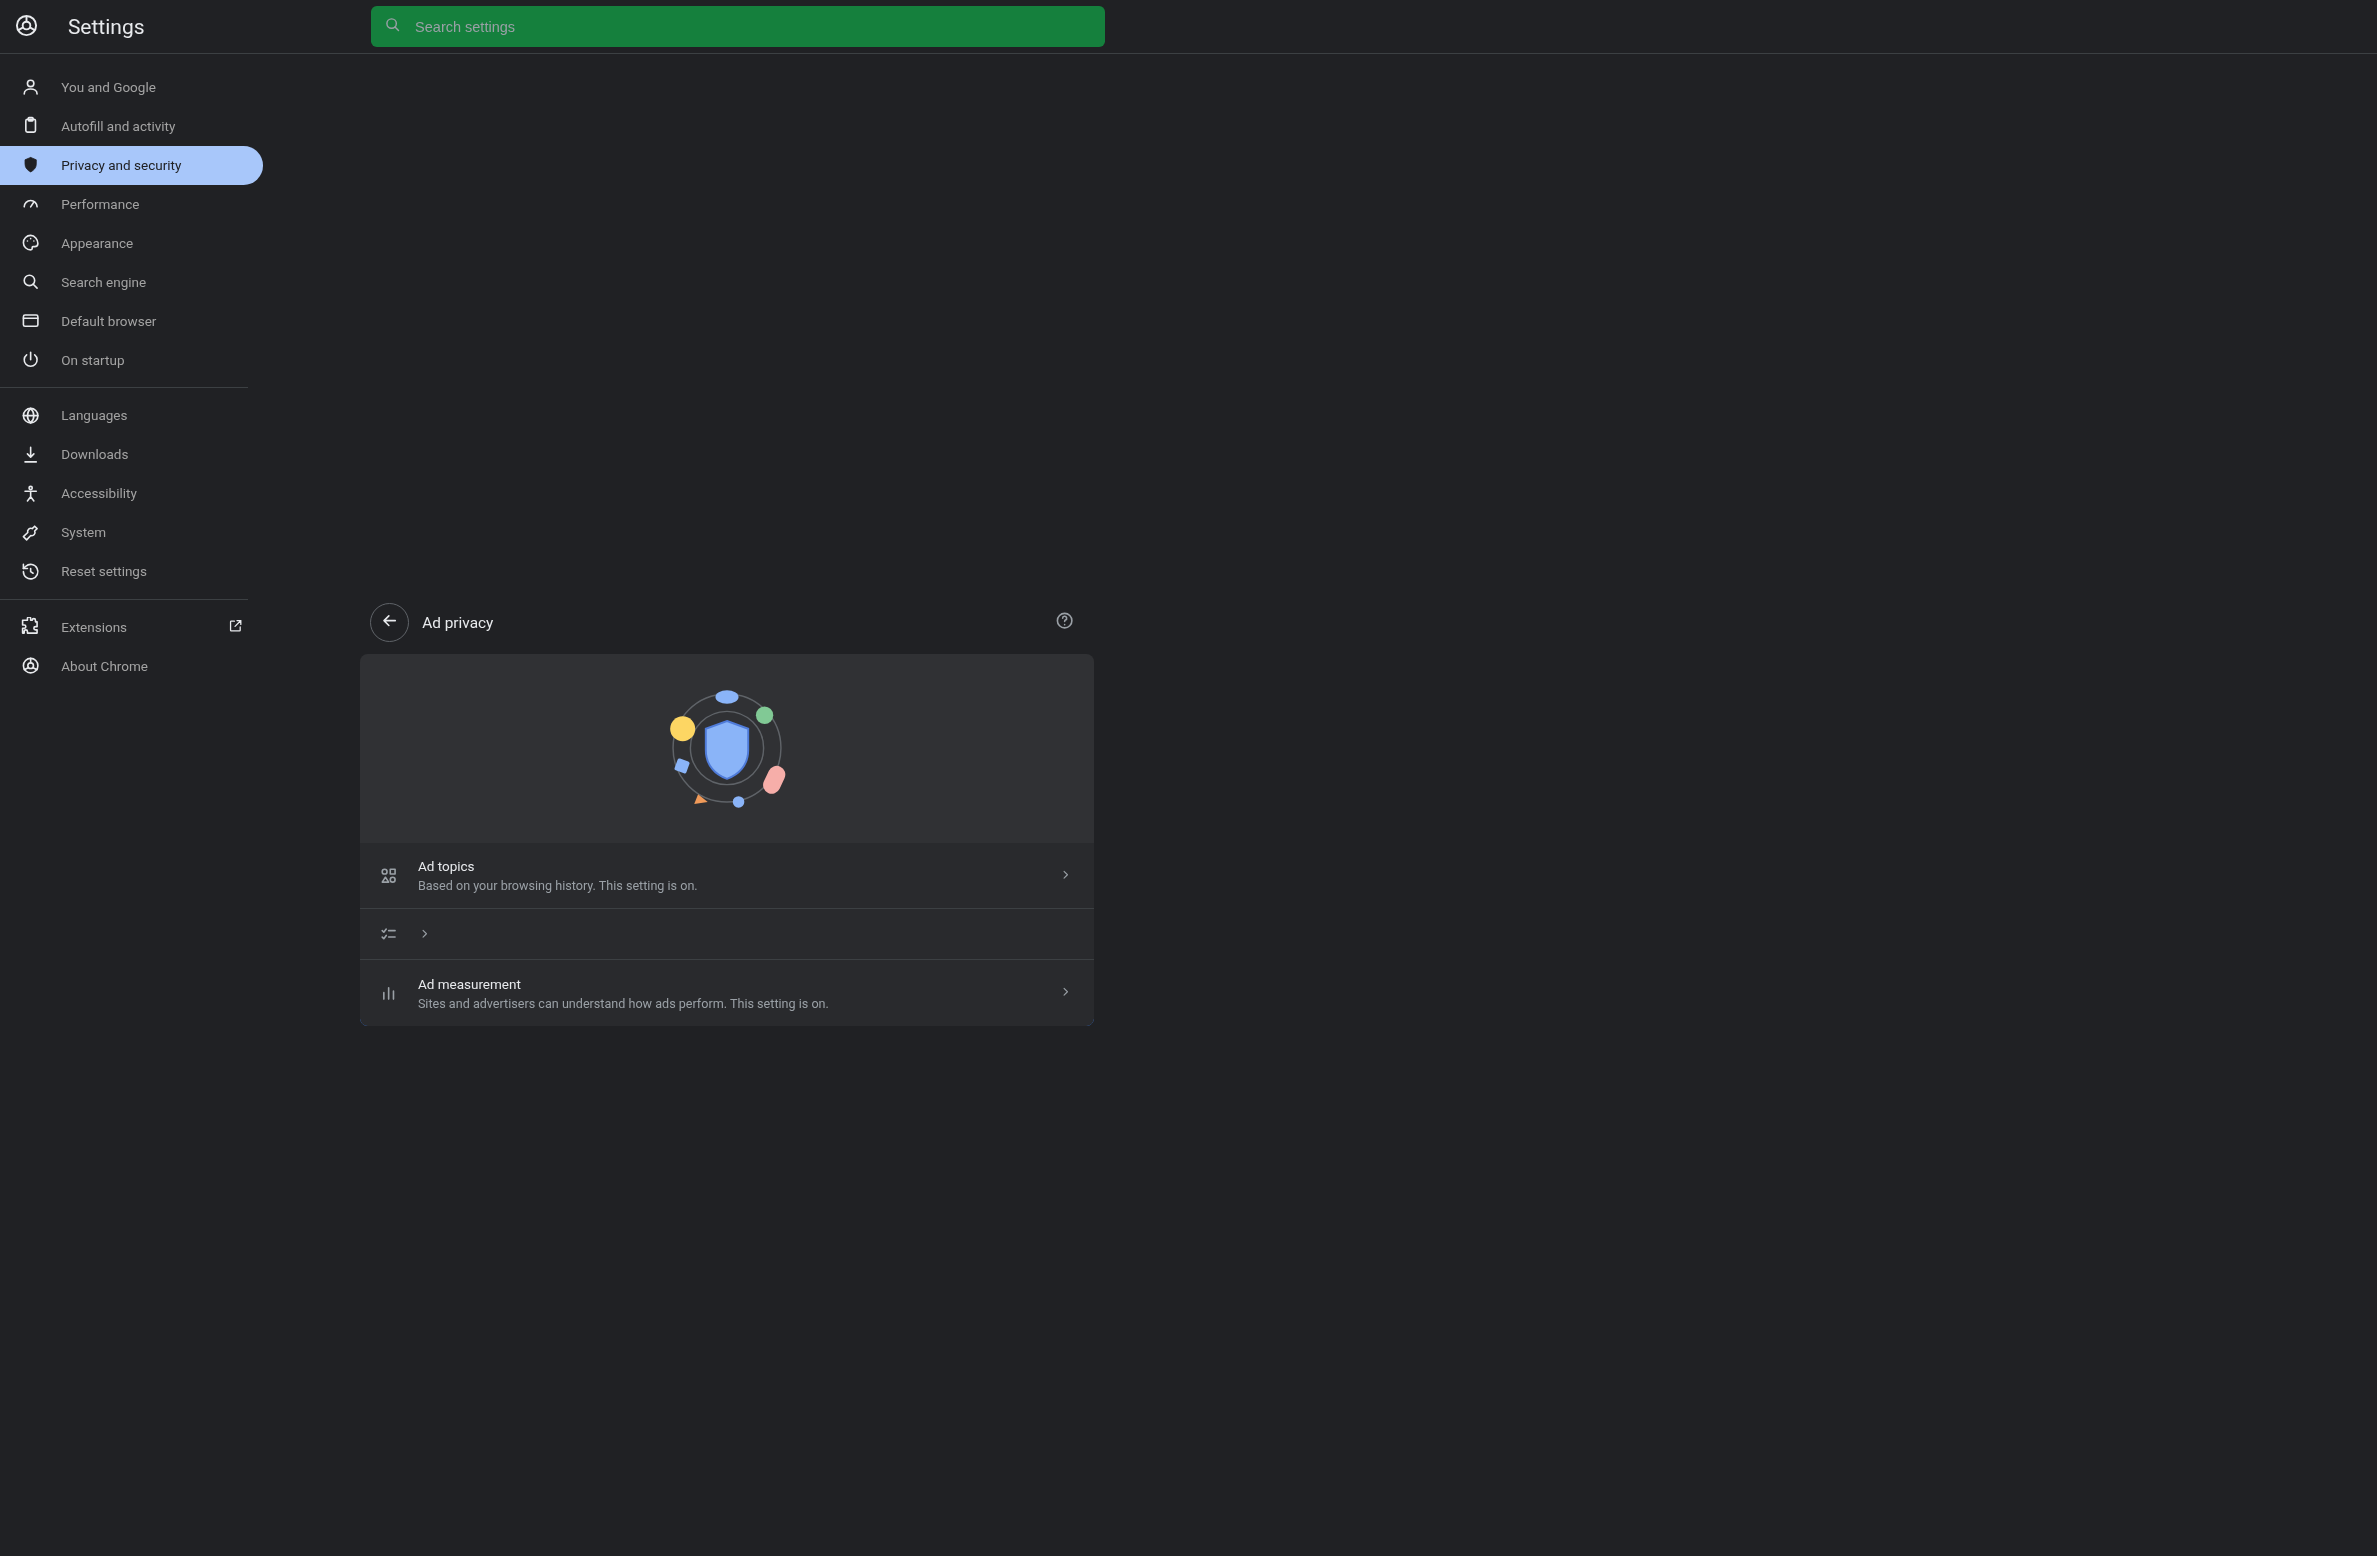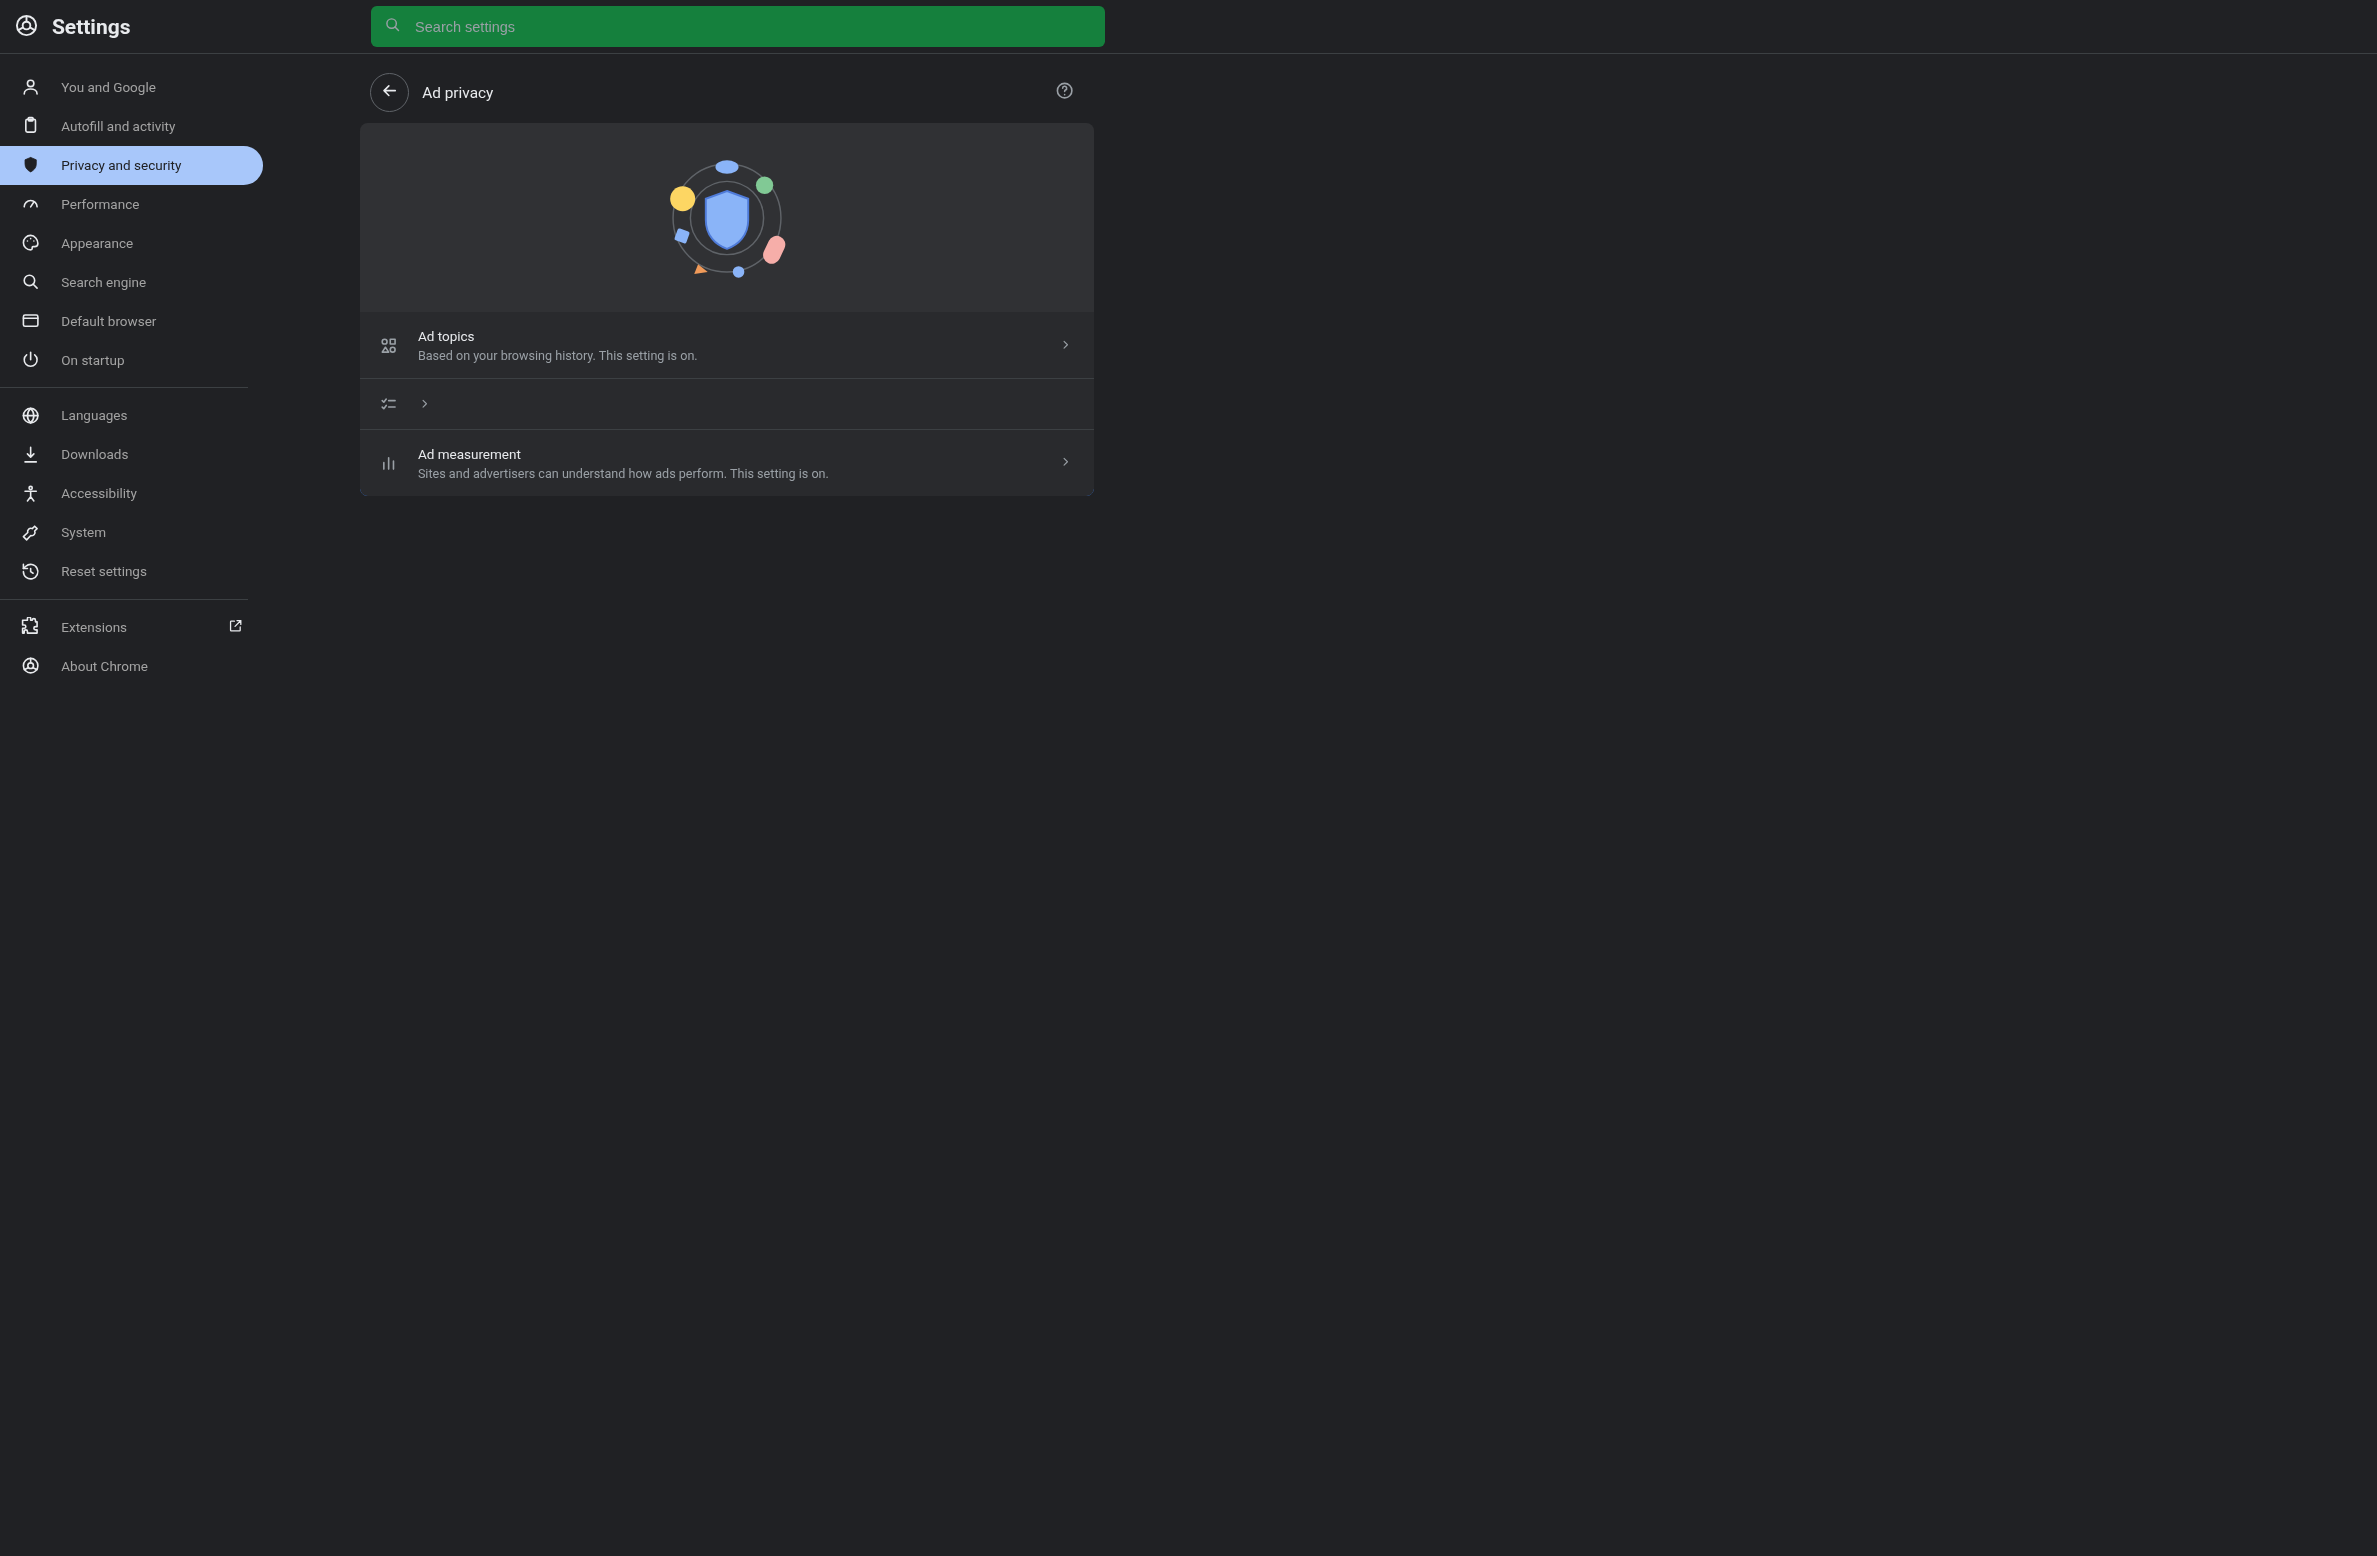--- a/index.html
+++ b/index.html
@@ -19,21 +19,21 @@
     display: flex;
     align-items: center;
     padding: 0 15.4px;
     gap: 19.3px;
     border-bottom: 1px solid #3c4043;
   }
   .brand {
     display: flex; align-items: center; gap: 13.5px;
     width: 336px;
   }
-  .brand-title { font-size: 21px; color: #e8eaed; font-weight: 700; }
+  .brand-title { font-size: 21px; color: #e8eaed; font-weight: 400; margin-left: 16px; }
   .search-wrap {
     flex: 0 0 734px;
     height: 41px;
     background: #15803d;
     border-radius: 5.8px;
     display: flex; align-items: center;
     padding: 0 13.5px;
     gap: 13.5px;
   }
   .search-wrap svg { flex-shrink: 0; }
@@ -76,20 +76,21 @@
   .nav-item .nav-label { flex: 1; }
   .nav-item .ext-icon { width: 17.4px; height: 17.4px; }
 
   
   .main {
     flex: 1;
     display: flex;
     justify-content: flex-start;
     padding: 11.6px 0 0 97px;
     overflow-y: auto;
+    align-items: center;
   }
   .panel { width: 734px; }
   .panel-header {
     height: 54px;
     display: flex; align-items: center;
     gap: 11.6px;
     padding: 0 9.7px;
   }
   .back-btn {
     width: 39px; height: 39px; border-radius: 50%;

